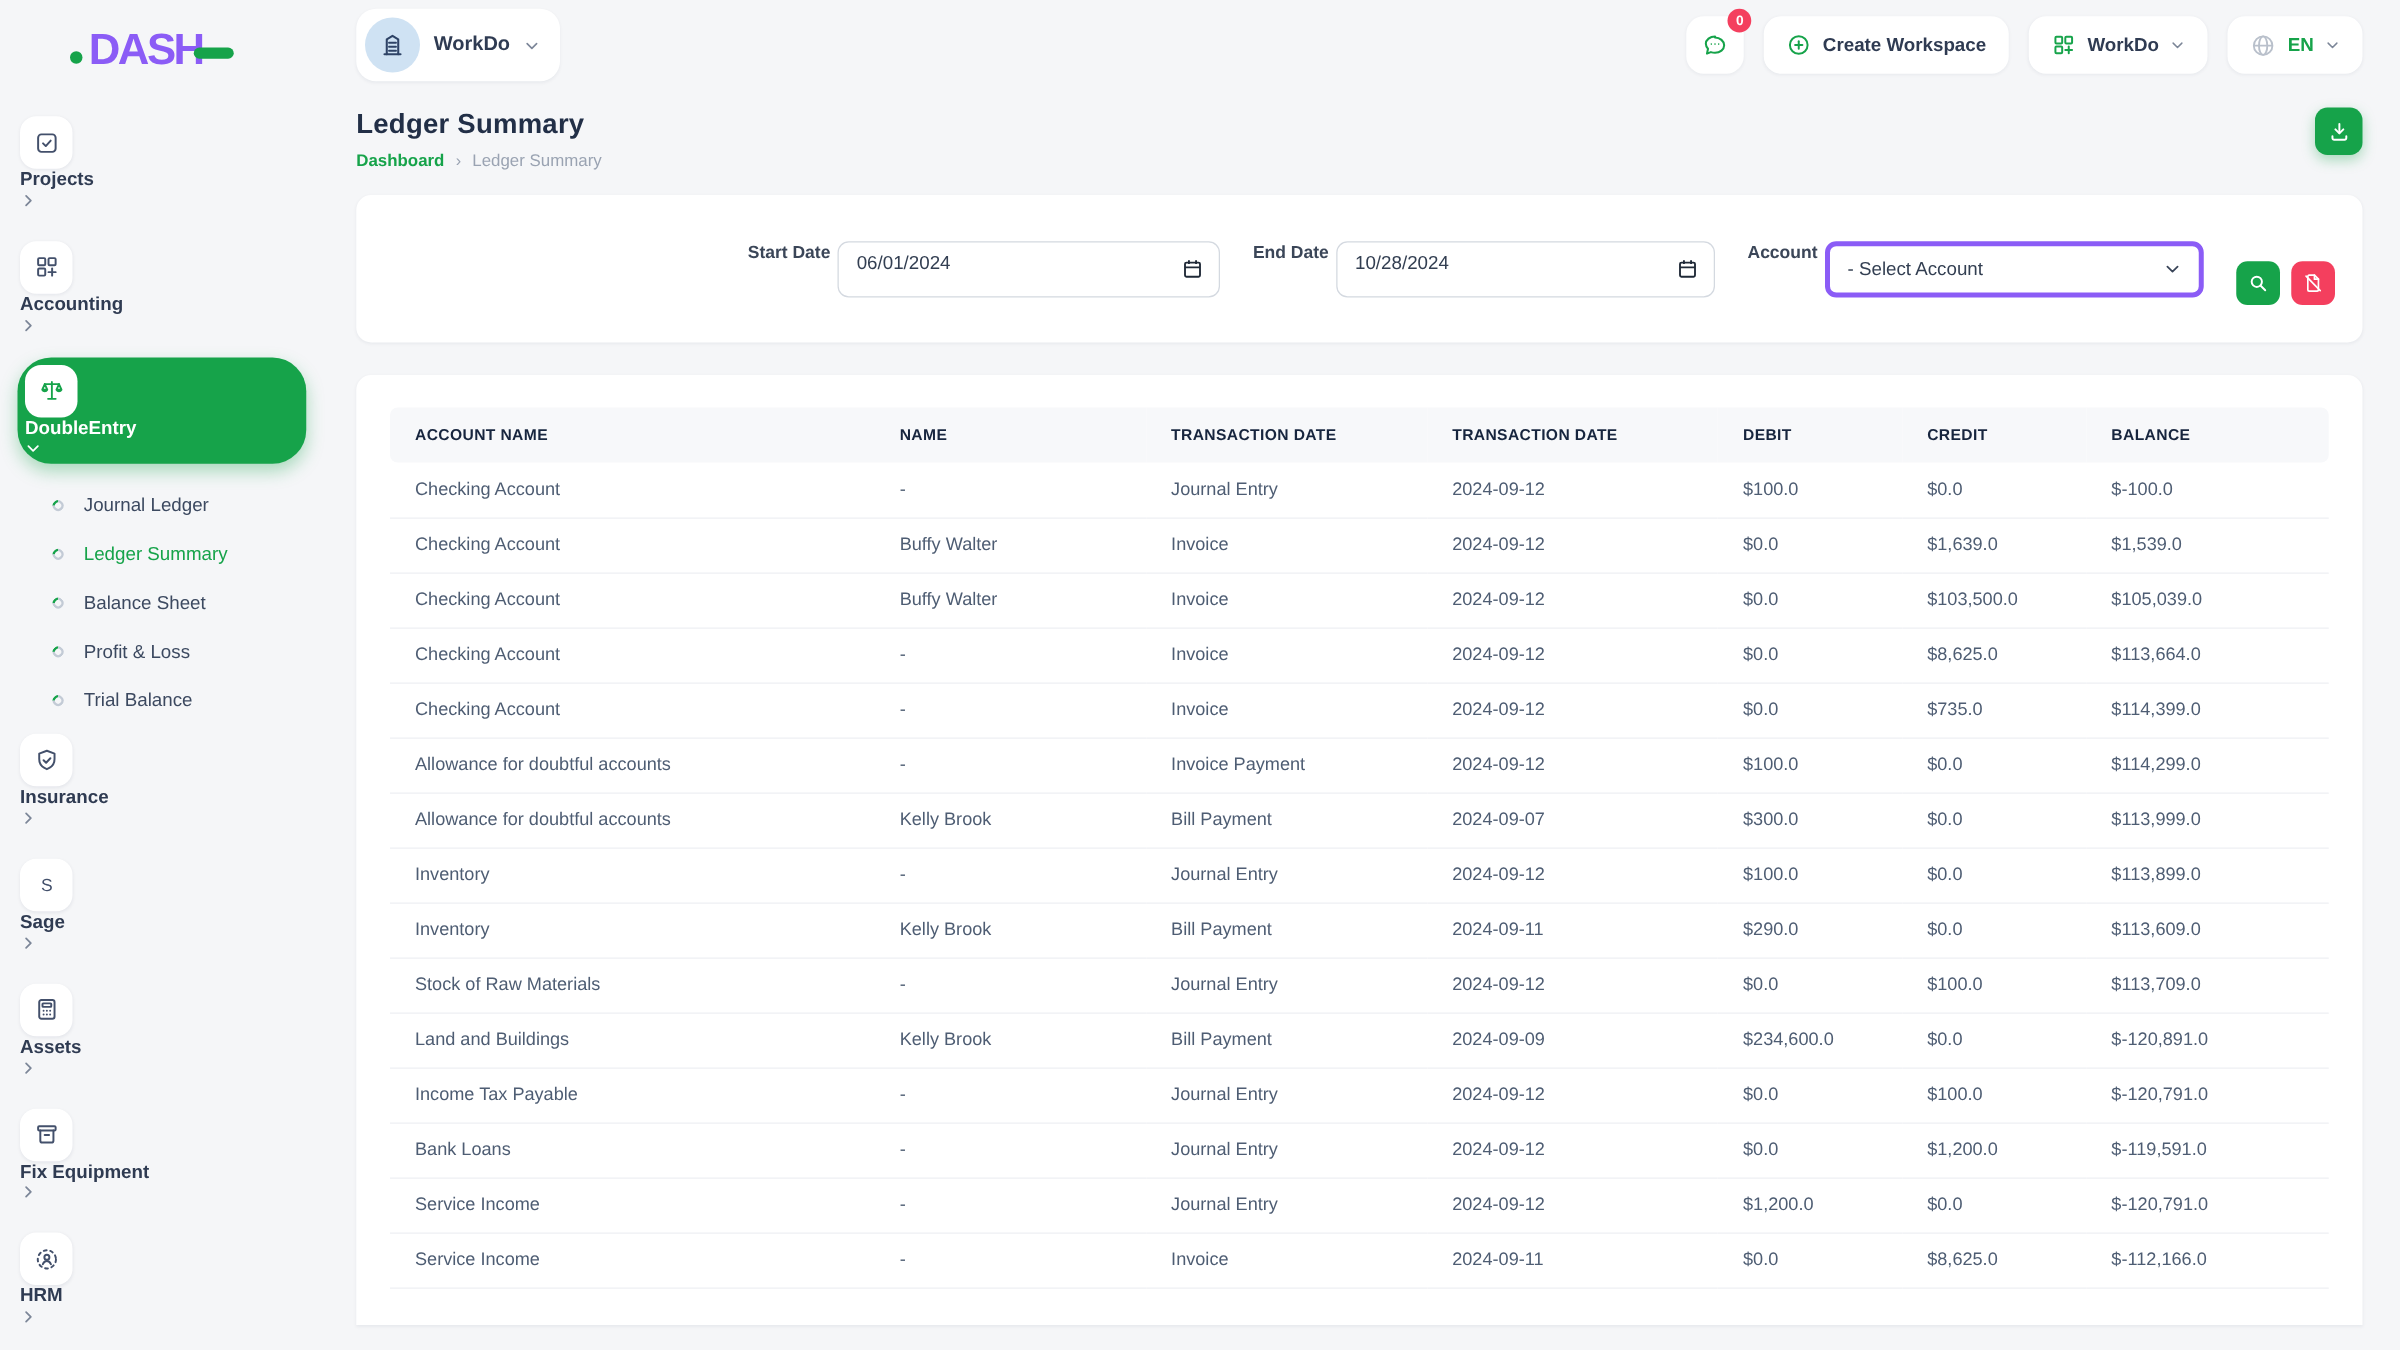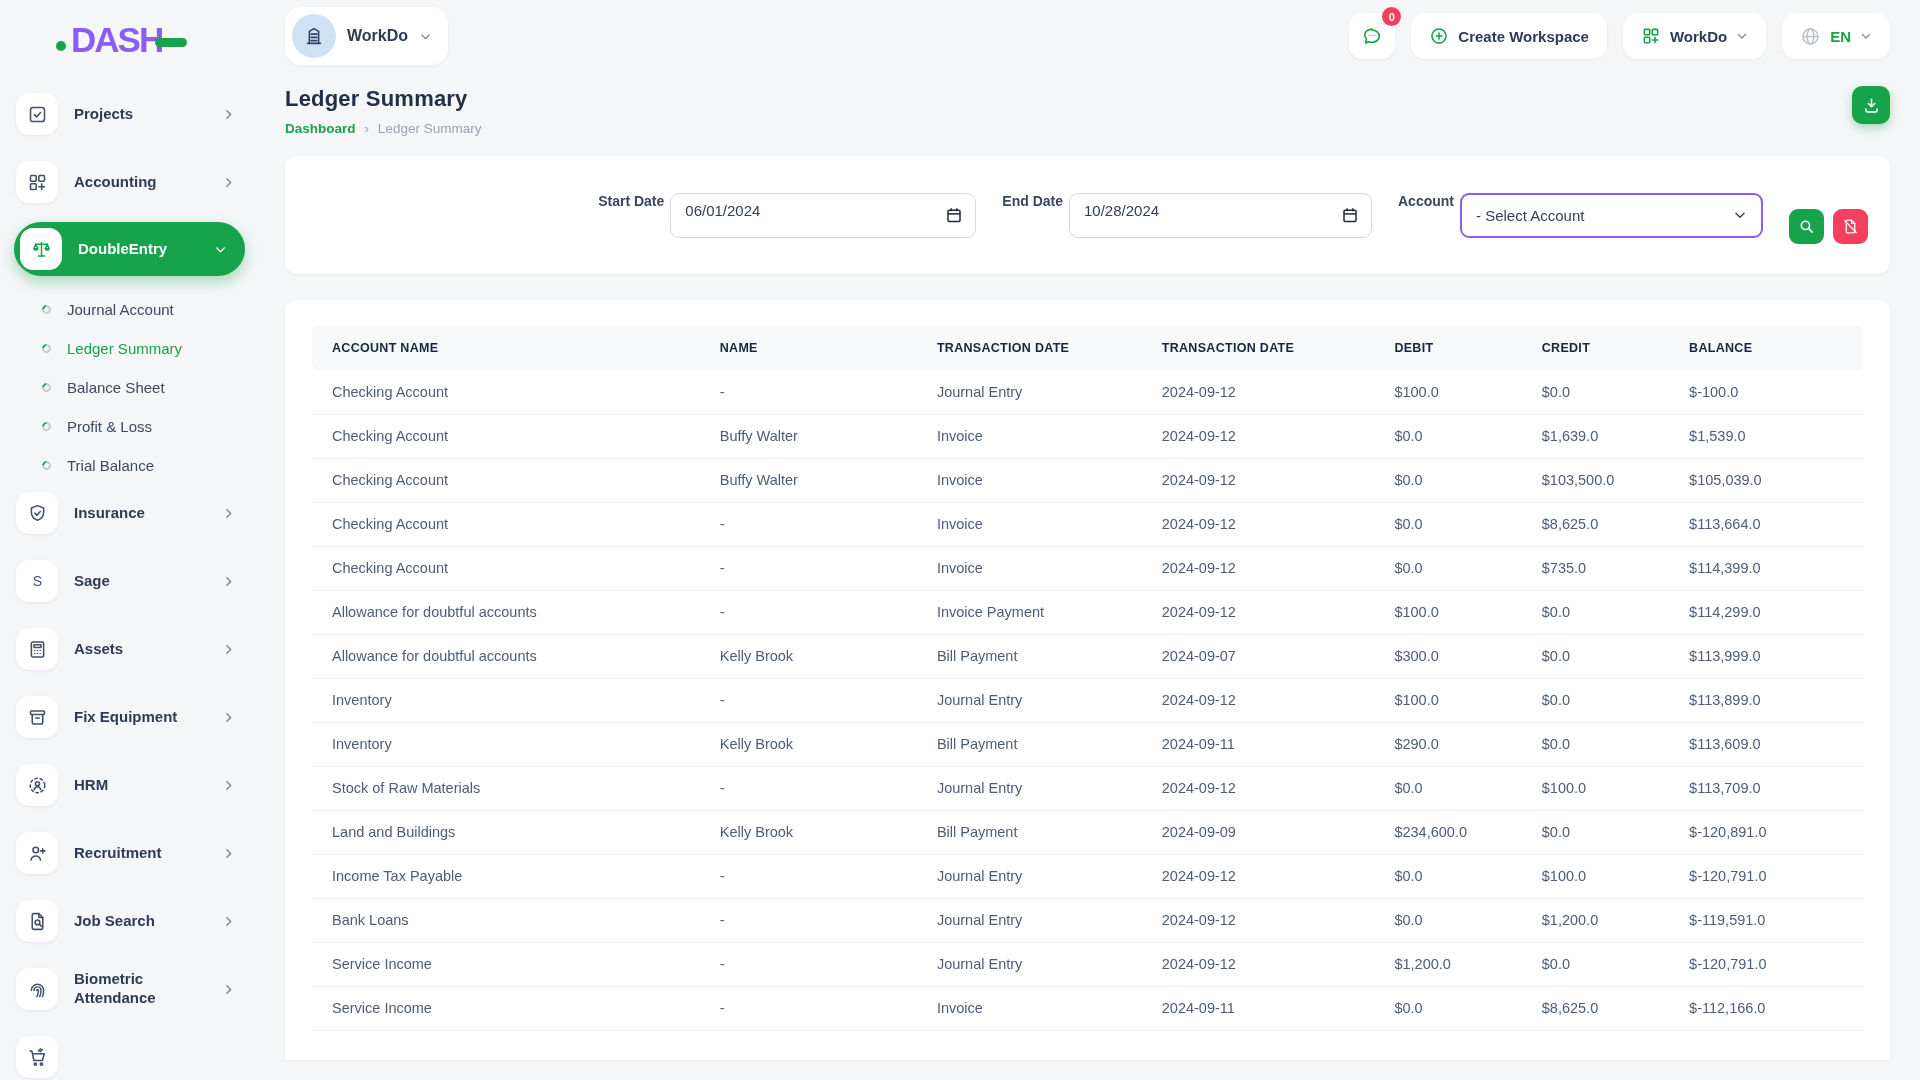--- a/index.html
+++ b/index.html
@@ -5,21 +5,21 @@
   * { margin:0; padding:0; box-sizing:border-box; }
   html,body { width:1920px; height:1080px; overflow:hidden;
     font-family:"Liberation Sans", sans-serif; background:#f5f6f8; color:#2f3b52; }
 
   
   .sidebar { position:fixed; left:0; top:0; width:255px; height:1080px; padding:14px 10px 0 14px; }
   .logo { display:flex; align-items:center; gap:5px; padding:6px 0 26px 42px; }
   .logo-dot { width:10px; height:10px; border-radius:50%; background:var(--green); margin-top:12px; }
   .logo-text { font-size:35px; font-weight:800; letter-spacing:-2px; color:#8b5cf6; }
   .logo-dash { width:32px; height:9px; border-radius:5px; background:var(--green); margin-left:-12px; margin-top:4px; }
-  .side-item { display:flex; align-items:center; gap:16px; padding:7px 10px 7px 2px; margin-bottom:12px; cursor:pointer; }
+  .side-item { display:flex; align-items:flex-start; padding:7px 10px 7px 2px; margin-bottom:12px; cursor:pointer;flex-direction:column; }
   .icon-card { width:42px; height:42px; flex:0 0 42px; background:#fff; border-radius:13px;
     display:flex; align-items:center; justify-content:center; color:#43506b;
     box-shadow:0 1px 3px rgba(20,35,70,.07); }
   .icon-card svg { width:21px; height:21px; }
   .side-label { flex:1; font-size:15px; font-weight:600; color:#2f3b52; line-height:1.25; }
   .chev { color:#7c8698; display:flex; }
   .chev svg { width:13px; height:13px; }
   .active-group { background:var(--green); border-radius:27px; padding:6px 18px 6px 6px; margin:0 0 14px 0;
     box-shadow:0 6px 14px rgba(22,163,74,.35); }
   .active-group .icon-card { color:var(--green); box-shadow:none; }
@@ -67,21 +67,21 @@
   
   .card { background:#fff; border-radius:12px; box-shadow:0 1px 3px rgba(20,35,70,.06); }
   .filter-card { height:118px; display:flex; align-items:center; justify-content:flex-end; gap:26px; padding:0 22px; margin-bottom:26px; }
   .field { display:flex; flex-direction:row; gap:6px; }
   .field label { font-size:14px; font-weight:600; color:#3b4658; }
   .inp-wrap { position:relative; }
   .inp { width:306px; height:45px; border:1px solid #d4d9e0; border-radius:9px; padding:0 40px 10px 14px;
     font-size:15px; color:#333f52; font-family:inherit; background:#fff; }
   .inp.w303 { width:303px; }
   .inp-icon { position:absolute; right:13px; top:13px; width:18px; height:18px; color:#1f2937; pointer-events:none; }
-  .fake-select { width:303px; height:45px; border:2px solid #8b5cf6; border-radius:9px; padding:0 14px;
+  .fake-select { width:303px; height:45px; border:4px solid #8b5cf6; border-radius:9px; padding:0 14px;
     display:flex; align-items:center; justify-content:space-between; font-size:15px; color:#333f52; cursor:pointer; background:#fff; }
   .fake-select svg { width:14px; height:14px; color:#394458; }
   .filter-btns { display:flex; gap:9px; margin-top:23px; }
   .sq-btn { width:35px; height:35px; border:none; border-radius:9px; color:#fff; display:flex; align-items:center; justify-content:center; cursor:pointer; }
   .sq-btn svg { width:17px; height:17px; }
   .sq-btn.green { background:var(--green); }
   .sq-btn.pink { background:var(--pink); }
 
   
   .table-card { padding:26px 27px; border-radius:12px 12px 0 0; min-height:760px; }
@@ -153,21 +153,21 @@
         <svg viewBox="0 0 24 24" fill="none" stroke="currentColor" stroke-width="2.6" stroke-linecap="round" stroke-linejoin="round">
             <polyline points="5 9 12 16 19 9"></polyline>
           </svg>
       </span>
     </div>
 
     <div>
 
     <div class="sub-item">
           <span class="bullet"></span>
-          <span class="sub-label">Journal Account</span>
+          <span class="sub-label">Journal Ledger</span>
 
         </div>
         <div class="sub-item active">
           <span class="bullet"></span>
           <span class="sub-label">Ledger Summary</span>
 
         </div>
         <div class="sub-item">
           <span class="bullet"></span>
           <span class="sub-label">Balance Sheet</span>

